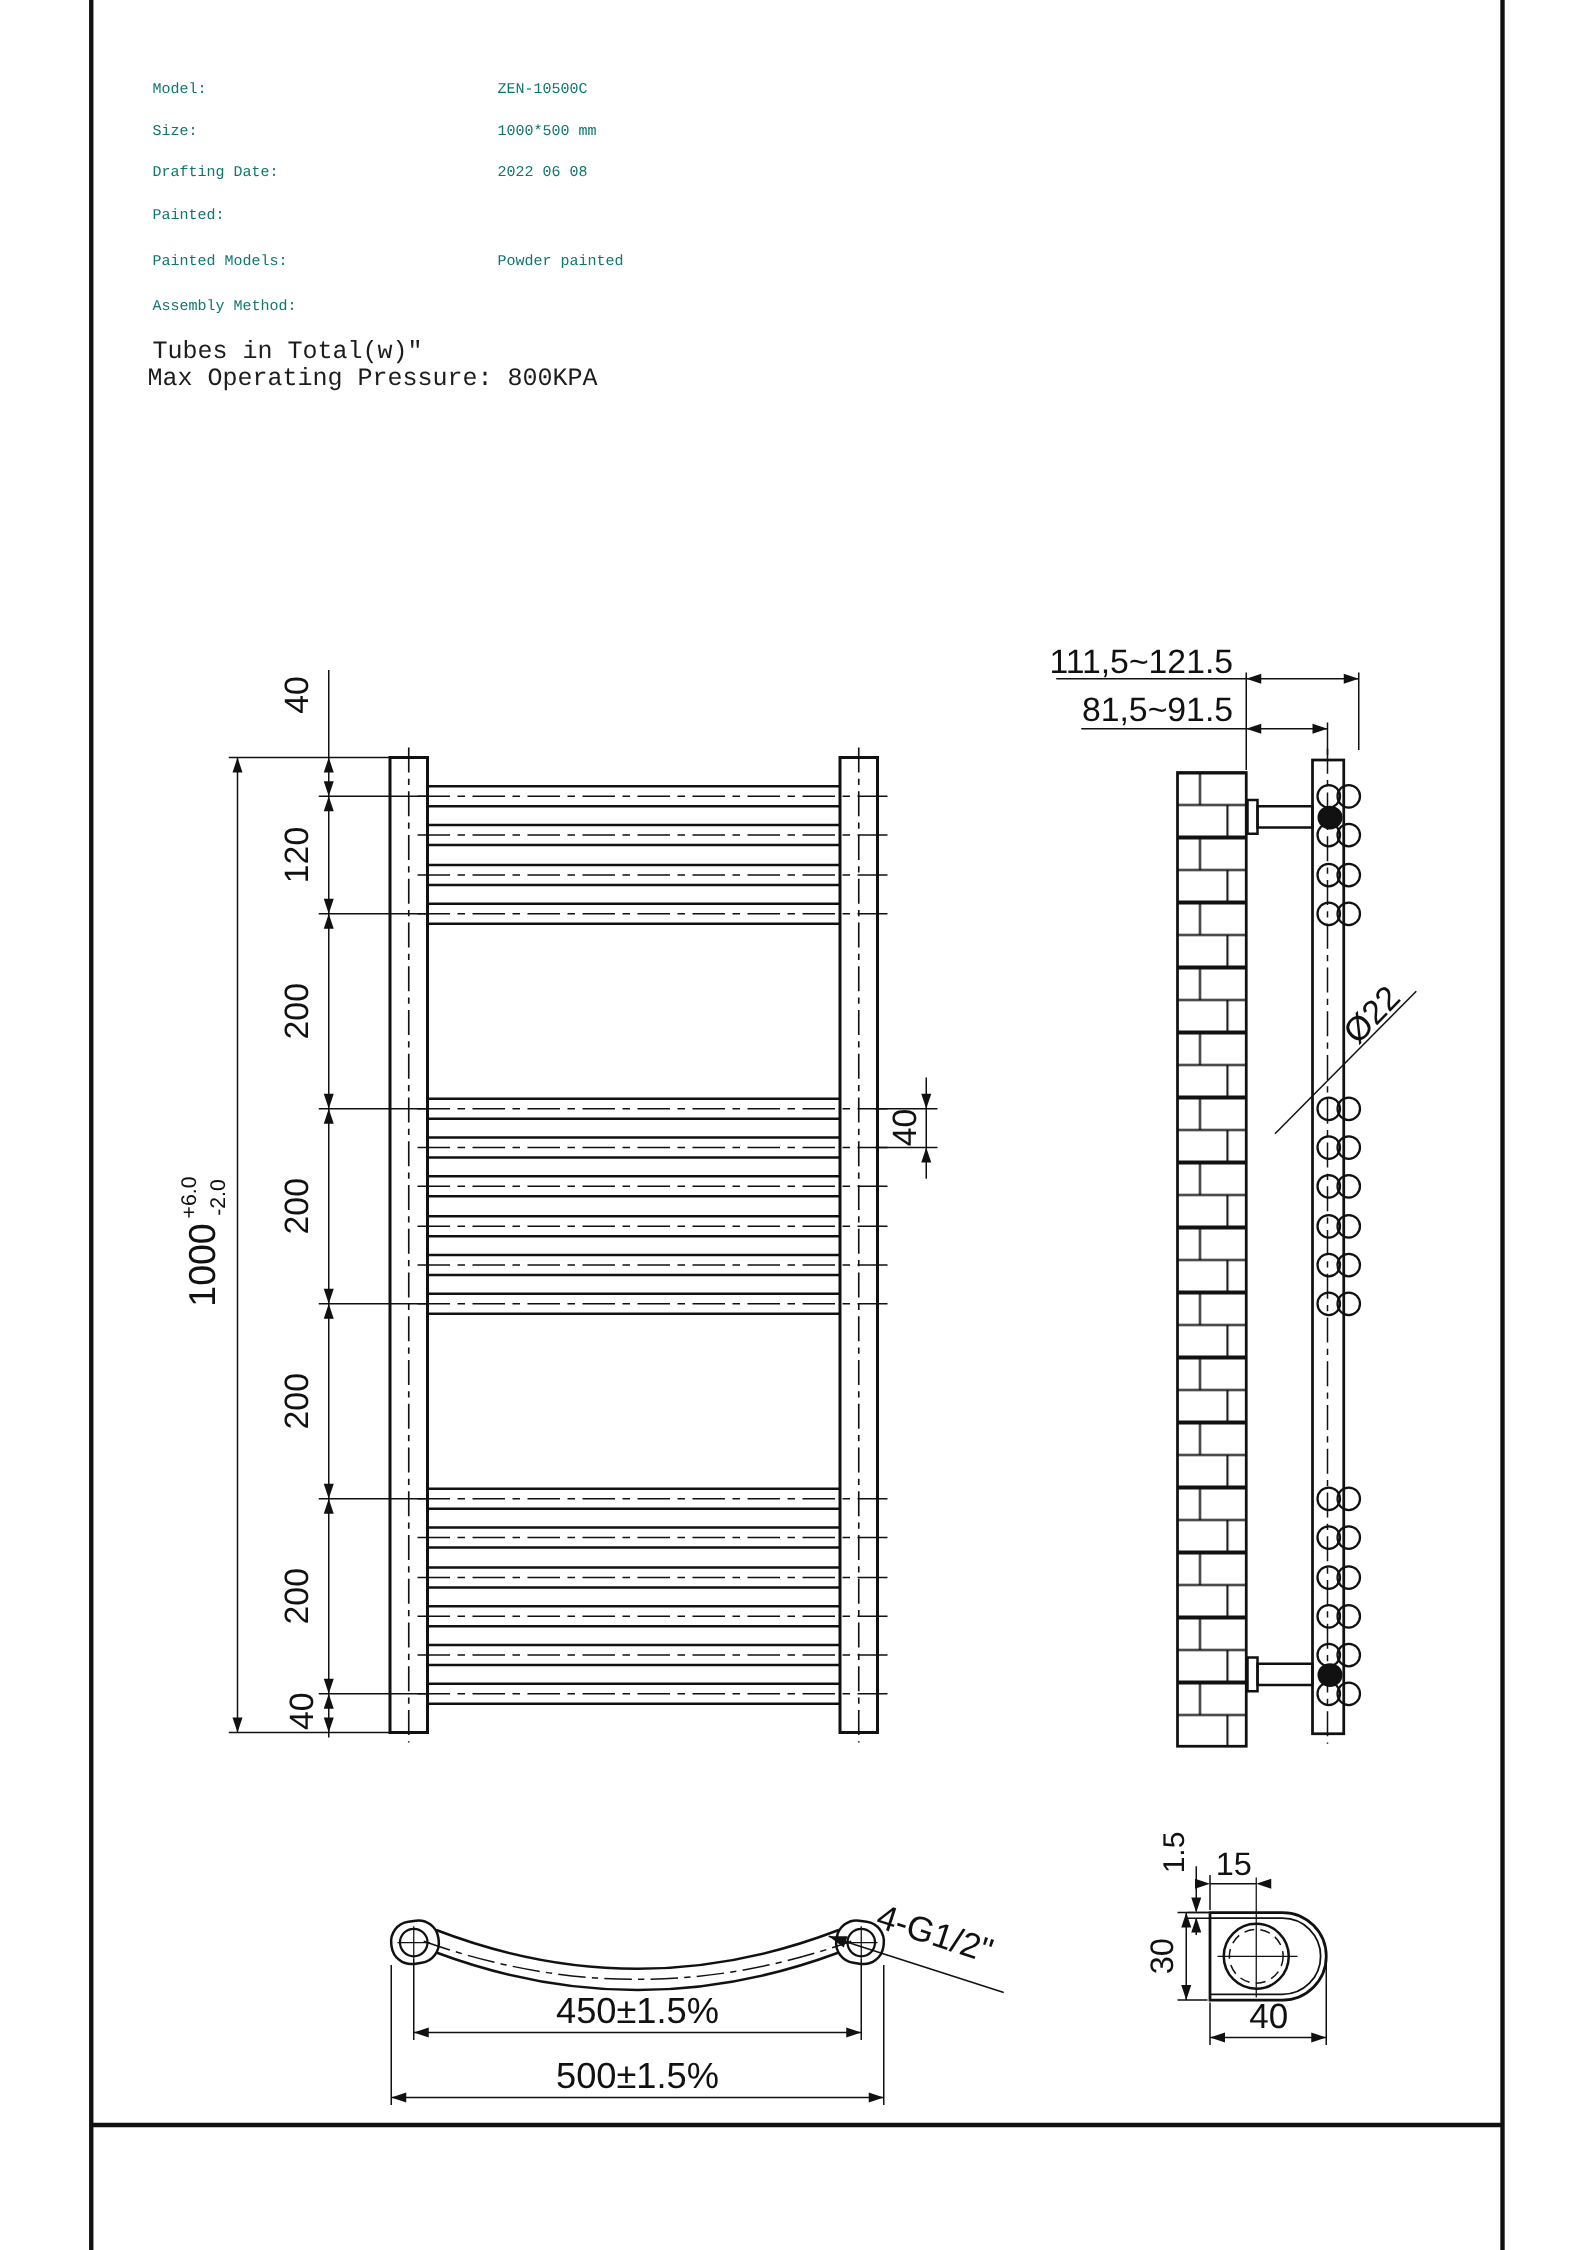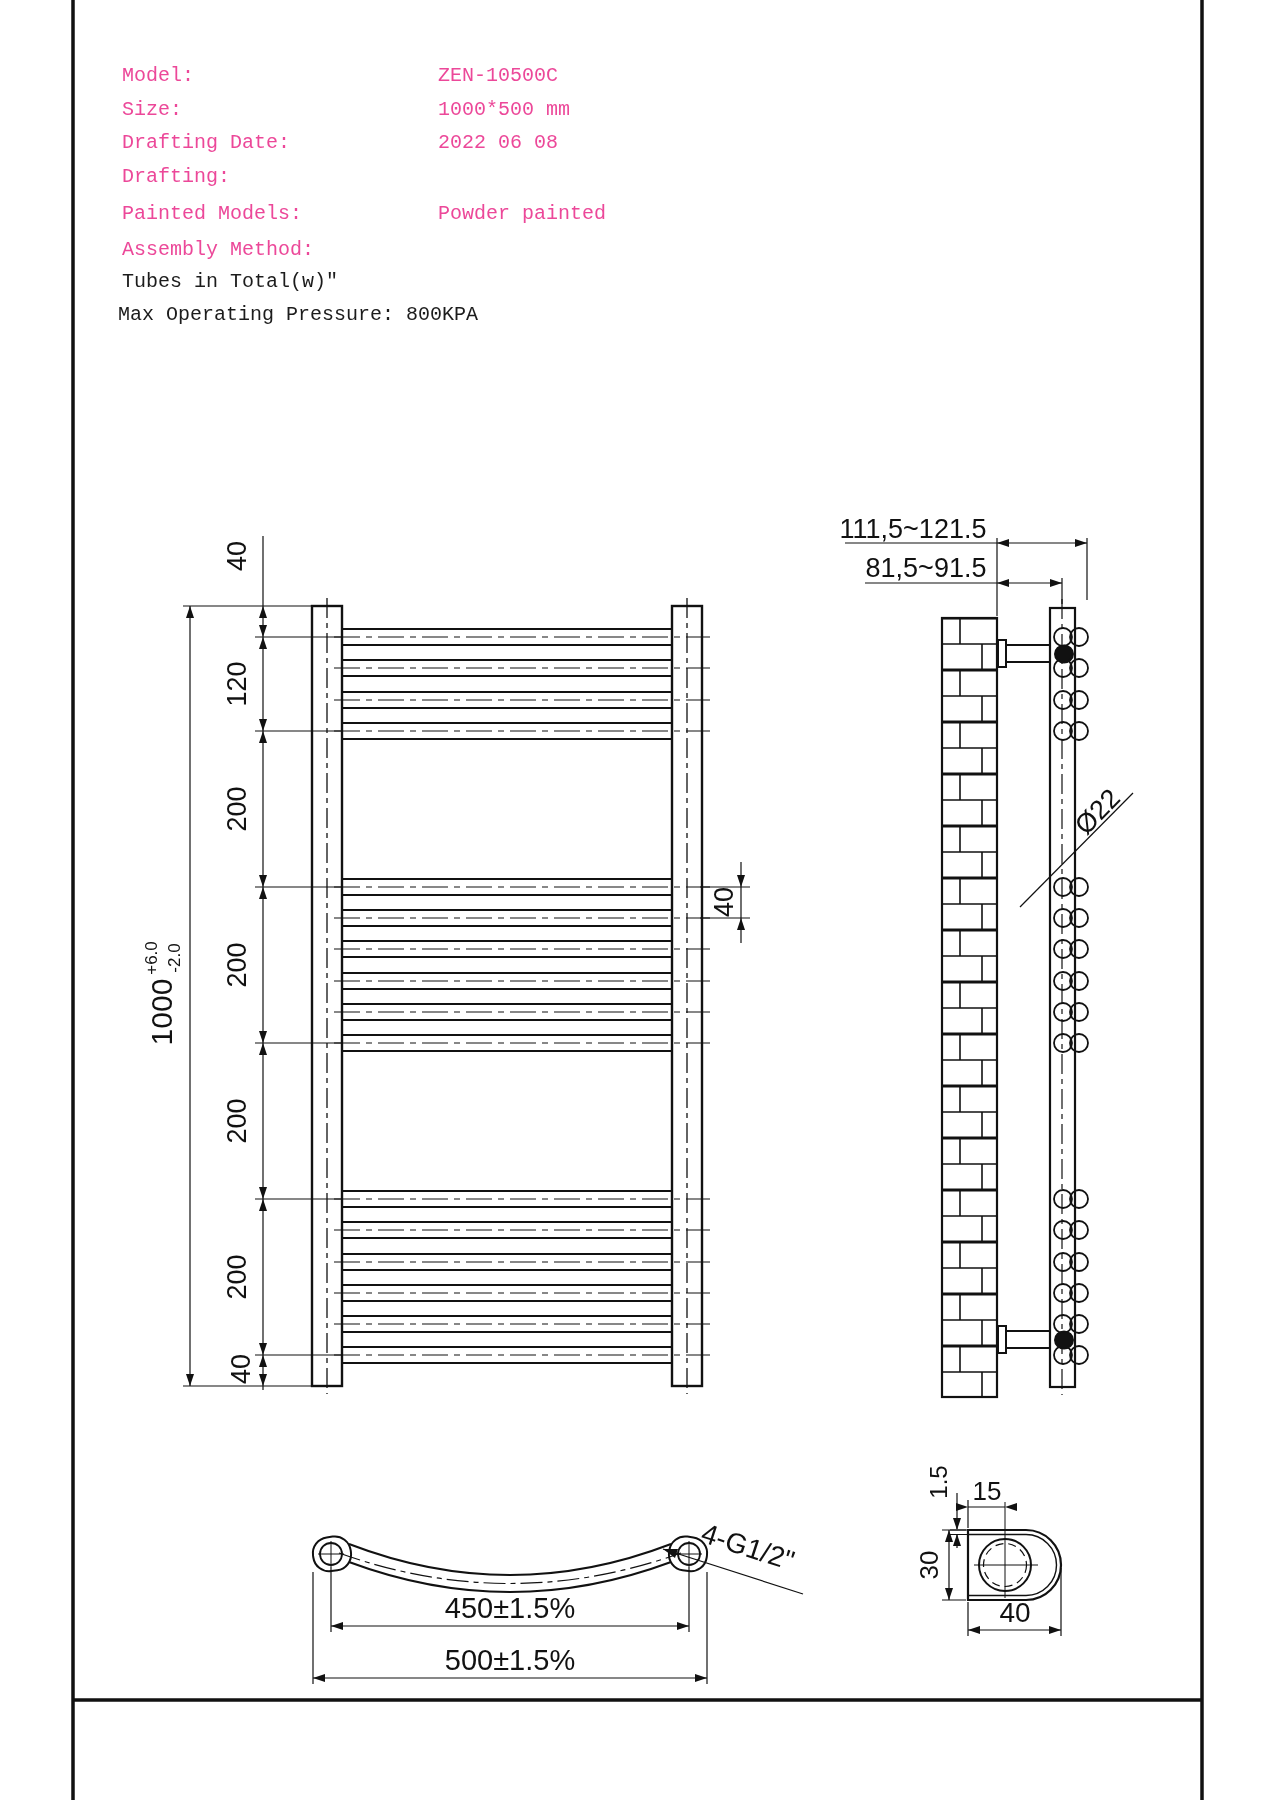--- a/index.html
+++ b/index.html
@@ -1,20 +1,20 @@
 <!DOCTYPE html>
 <html><head>
 <meta charset="utf-8">
 <style>
   html,body{margin:0;padding:0;background:#ffffff;}
   #sheet{position:relative;width:1273px;height:1800px;background:#ffffff;overflow:hidden;
          font-family:"Liberation Sans",sans-serif;color:#111;}
   #drawing{position:absolute;left:0;top:0;}
   .hrow{position:absolute;left:122px;width:1080px;display:flex;
-        font-family:"Liberation Mono",monospace;font-size:20px;color:#ec4899;white-space:pre;gap:40px;}
+        font-family:"Liberation Mono",monospace;font-size:12px;color:#0f766e;white-space:pre;}
   .hlabel{display:inline-block;width:276px;}
   .hline{position:absolute;font-family:"Liberation Mono",monospace;font-size:20px;color:#1c1c1c;white-space:pre;}
   text{font-family:"Liberation Sans",sans-serif;fill:#111;}
 </style>
 </head>
 <body>
 
 <div id="sheet">
 
   <svg id="drawing" width="1273" height="1800" viewBox="0 0 1273 1800">
@@ -251,25 +251,25 @@
     <div class="hrow" style="top:64px">
       <span class="hlabel">Model:</span><span class="hvalue">ZEN-10500C</span>
     </div>
     <div class="hrow" style="top:98px">
       <span class="hlabel">Size:</span><span class="hvalue">1000*500 mm</span>
     </div>
     <div class="hrow" style="top:131px">
       <span class="hlabel">Drafting Date:</span><span class="hvalue">2022 06 08</span>
     </div>
     <div class="hrow" style="top:165px">
-      <span class="hlabel">Drafting:</span>
+      <span class="hlabel">Painted:</span>
     </div>
     <div class="hrow" style="top:202px">
       <span class="hlabel">Painted Models:</span><span class="hvalue">Powder painted</span>
     </div>
     <div class="hrow" style="top:238px">
       <span class="hlabel">Assembly Method:</span>
     </div>
     <div class="hline" style="left:122px;top:270px">Tubes in Total(w)"</div>
-    <div class="hline" style="left:118px;top:303px">Max Operating Pressure: 800KPA</div>
+    <div class="hline" style="left:118px;top:292px">Max Operating Pressure: 800KPA</div>
   </div>
 
 </div>
 
 </body></html>

